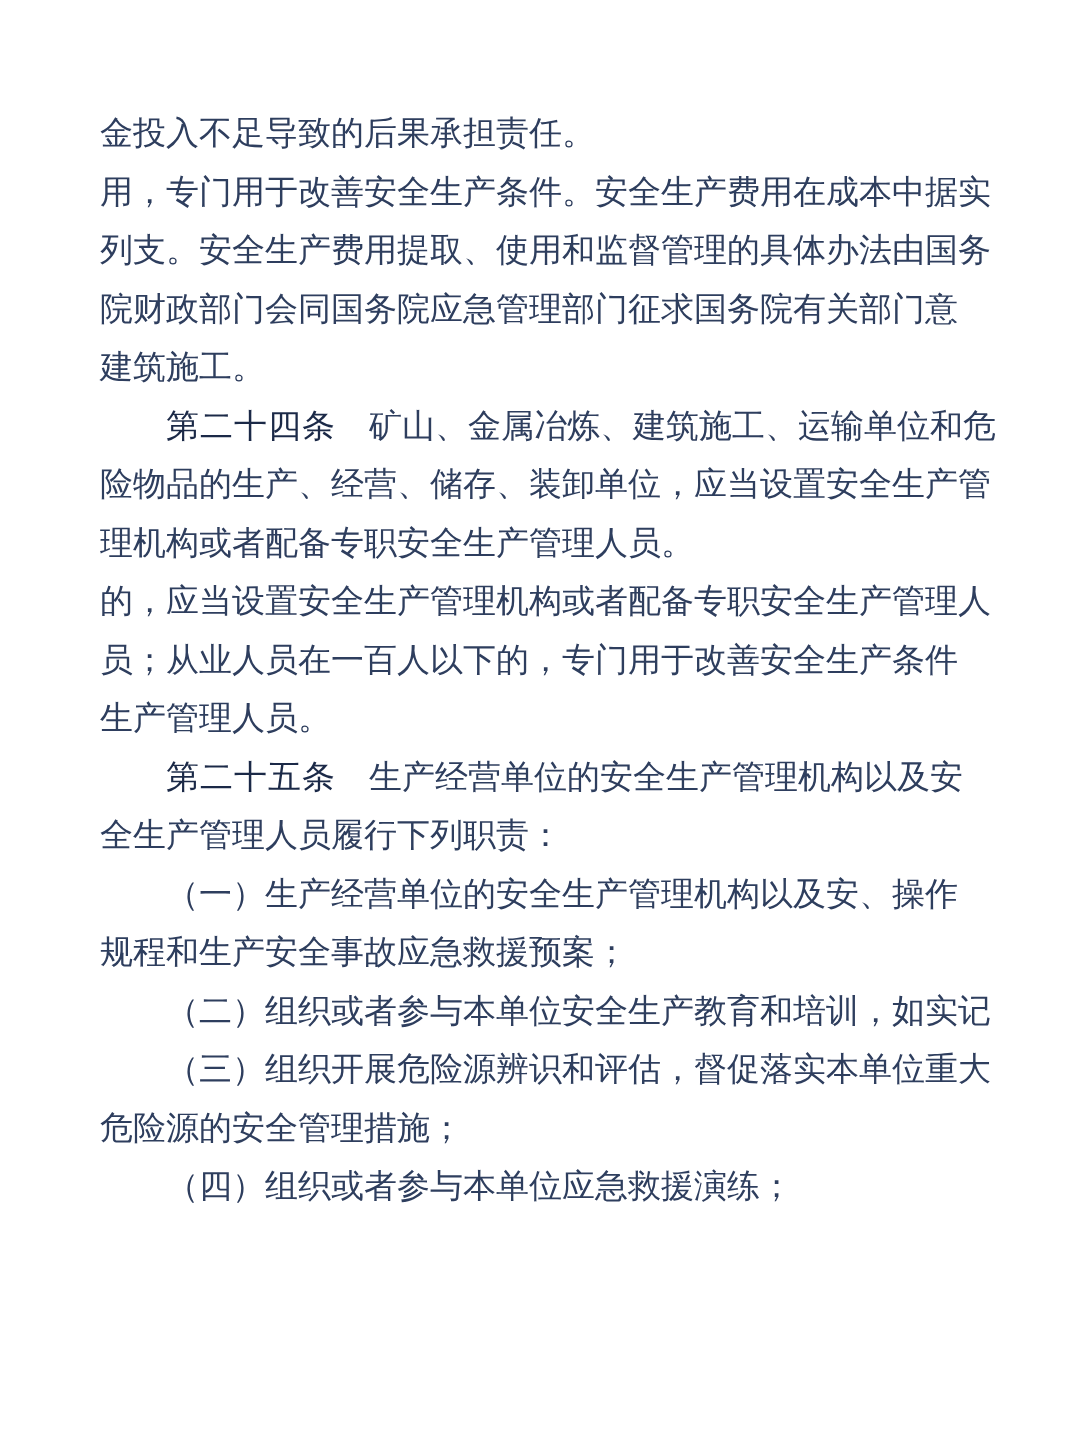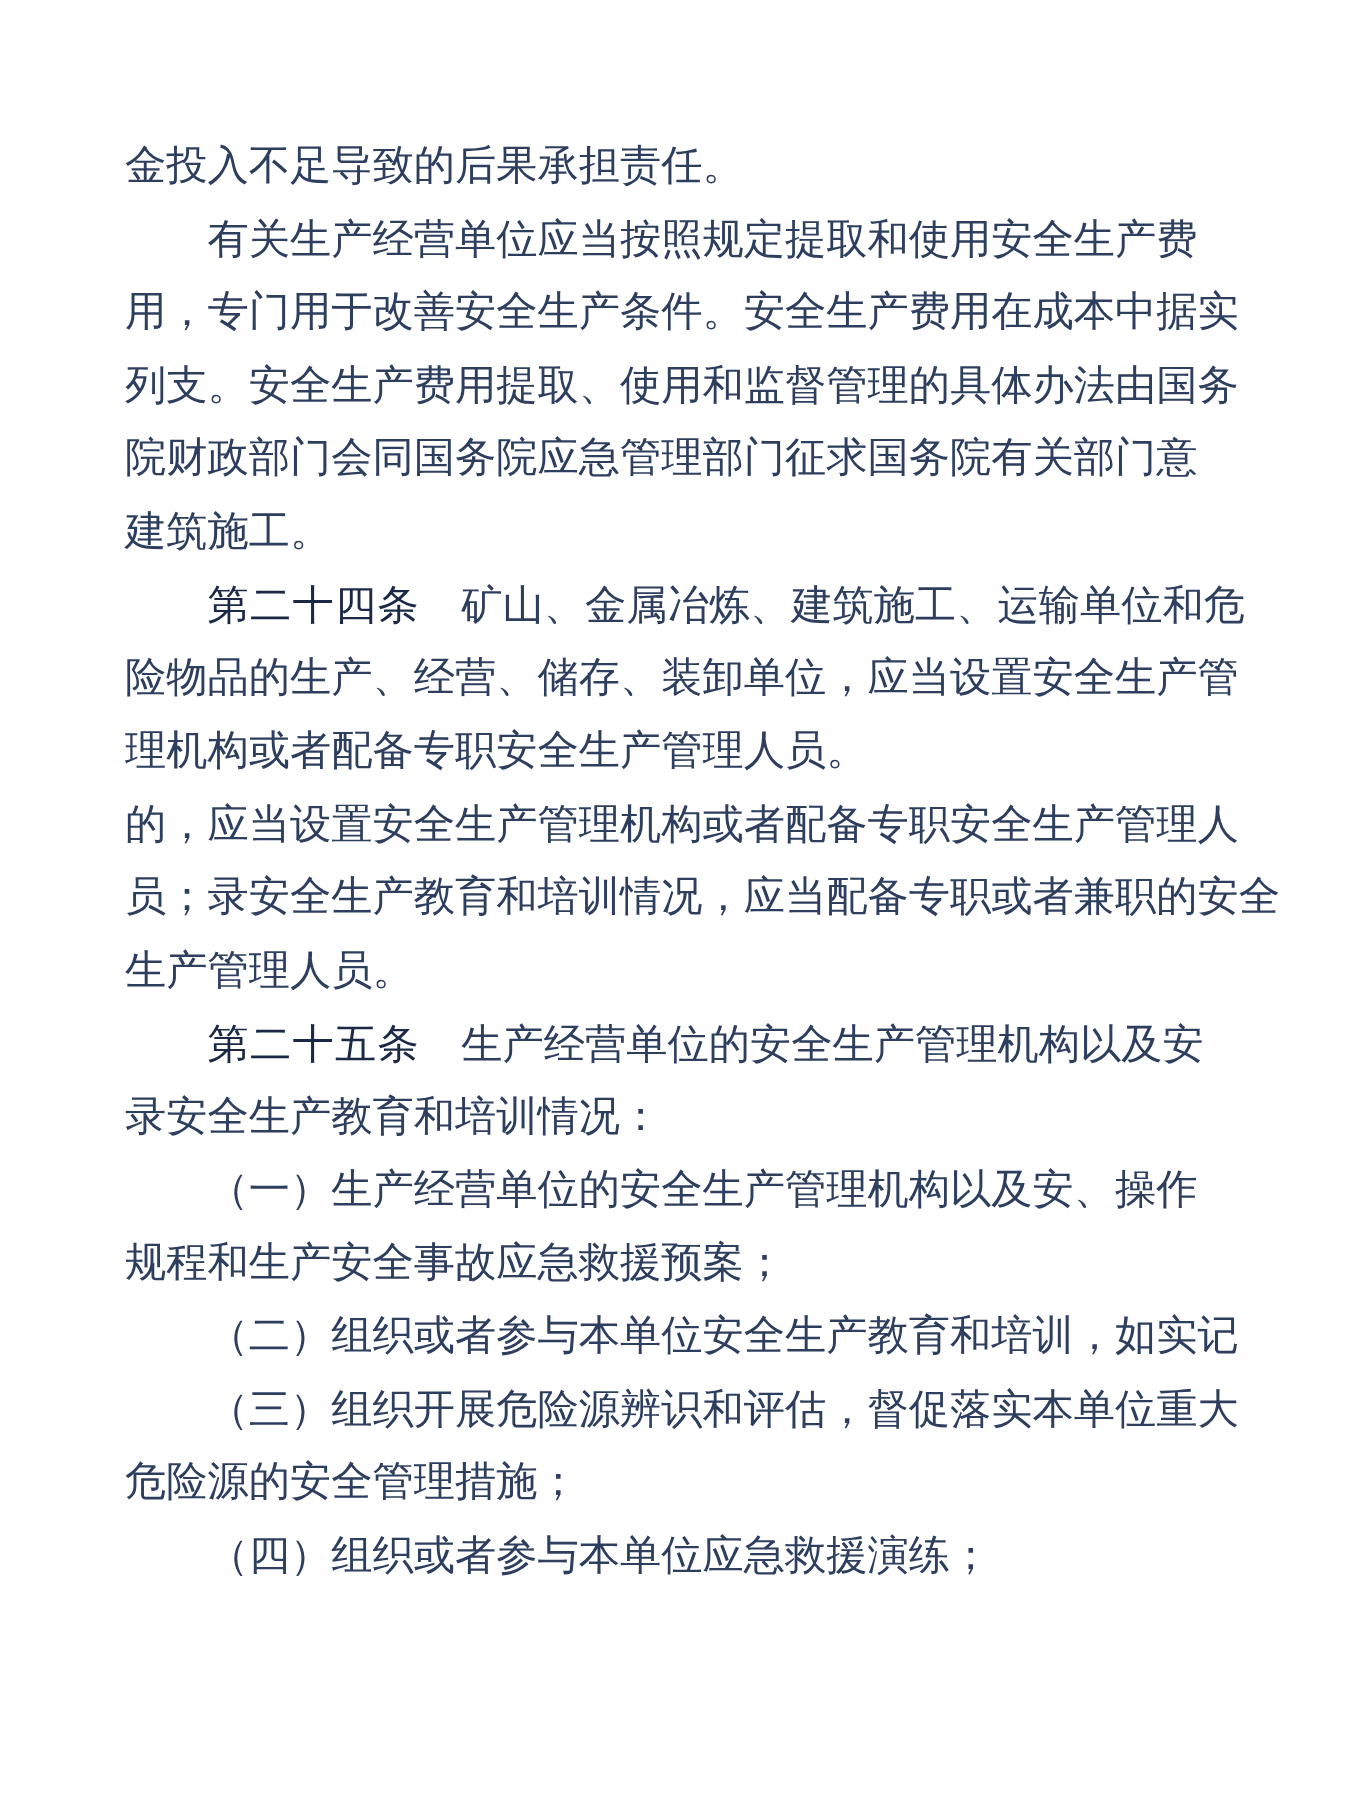--- a/index.html
+++ b/index.html
@@ -39,33 +39,32 @@
     color: var(--heading-color);
     letter-spacing: 1px;
   }
 </style>
 </head>
 <body>
 
 <div class="page">
   <div class="content" id="doc-body">
       <div class="line"><span class="seg">金投入不足导致的后果承担责任。</span></div>
-      <div class="line indent"><span class="seg">有关生产经营单位应当按照规定提取和使用安全生产费</span></div>
       <div class="line"><span class="seg">用，专门用于改善安全生产条件。安全生产费用在成本中据实</span></div>
       <div class="line"><span class="seg">列支。安全生产费用提取、使用和监督管理的具体办法由国务</span></div>
       <div class="line"><span class="seg">院财政部门会同国务院应急管理部门征求国务院有关部门意</span></div>
       <div class="line"><span class="seg">建筑施工。</span></div>
       <div class="line indent"><span class="seg-bold">第二十四条</span><span class="seg">　矿山、金属冶炼、建筑施工、运输单位和危</span></div>
       <div class="line"><span class="seg">险物品的生产、经营、储存、装卸单位，应当设置安全生产管</span></div>
       <div class="line"><span class="seg">理机构或者配备专职安全生产管理人员。</span></div>
       <div class="line"><span class="seg">的，应当设置安全生产管理机构或者配备专职安全生产管理人</span></div>
-      <div class="line"><span class="seg">员；录安全生产教育和培训情况，应当配备专职或者兼职的安全</span></div>
+      <div class="line"><span class="seg">员；从业人员在一百人以下的，专门用于改善安全生产条件</span></div>
       <div class="line"><span class="seg">生产管理人员。</span></div>
       <div class="line indent"><span class="seg-bold">第二十五条</span><span class="seg">　生产经营单位的安全生产管理机构以及安</span></div>
-      <div class="line"><span class="seg">录安全生产教育和培训情况：</span></div>
+      <div class="line"><span class="seg">全生产管理人员履行下列职责：</span></div>
       <div class="line indent"><span class="seg">（一）生产经营单位的安全生产管理机构以及安、操作</span></div>
       <div class="line"><span class="seg">规程和生产安全事故应急救援预案；</span></div>
       <div class="line indent"><span class="seg">（二）组织或者参与本单位安全生产教育和培训，如实记</span></div>
       <div class="line indent"><span class="seg">（三）组织开展危险源辨识和评估，督促落实本单位重大</span></div>
       <div class="line"><span class="seg">危险源的安全管理措施；</span></div>
       <div class="line indent"><span class="seg">（四）组织或者参与本单位应急救援演练；</span></div>
     </div>
 </div>
 
 </body></html>

